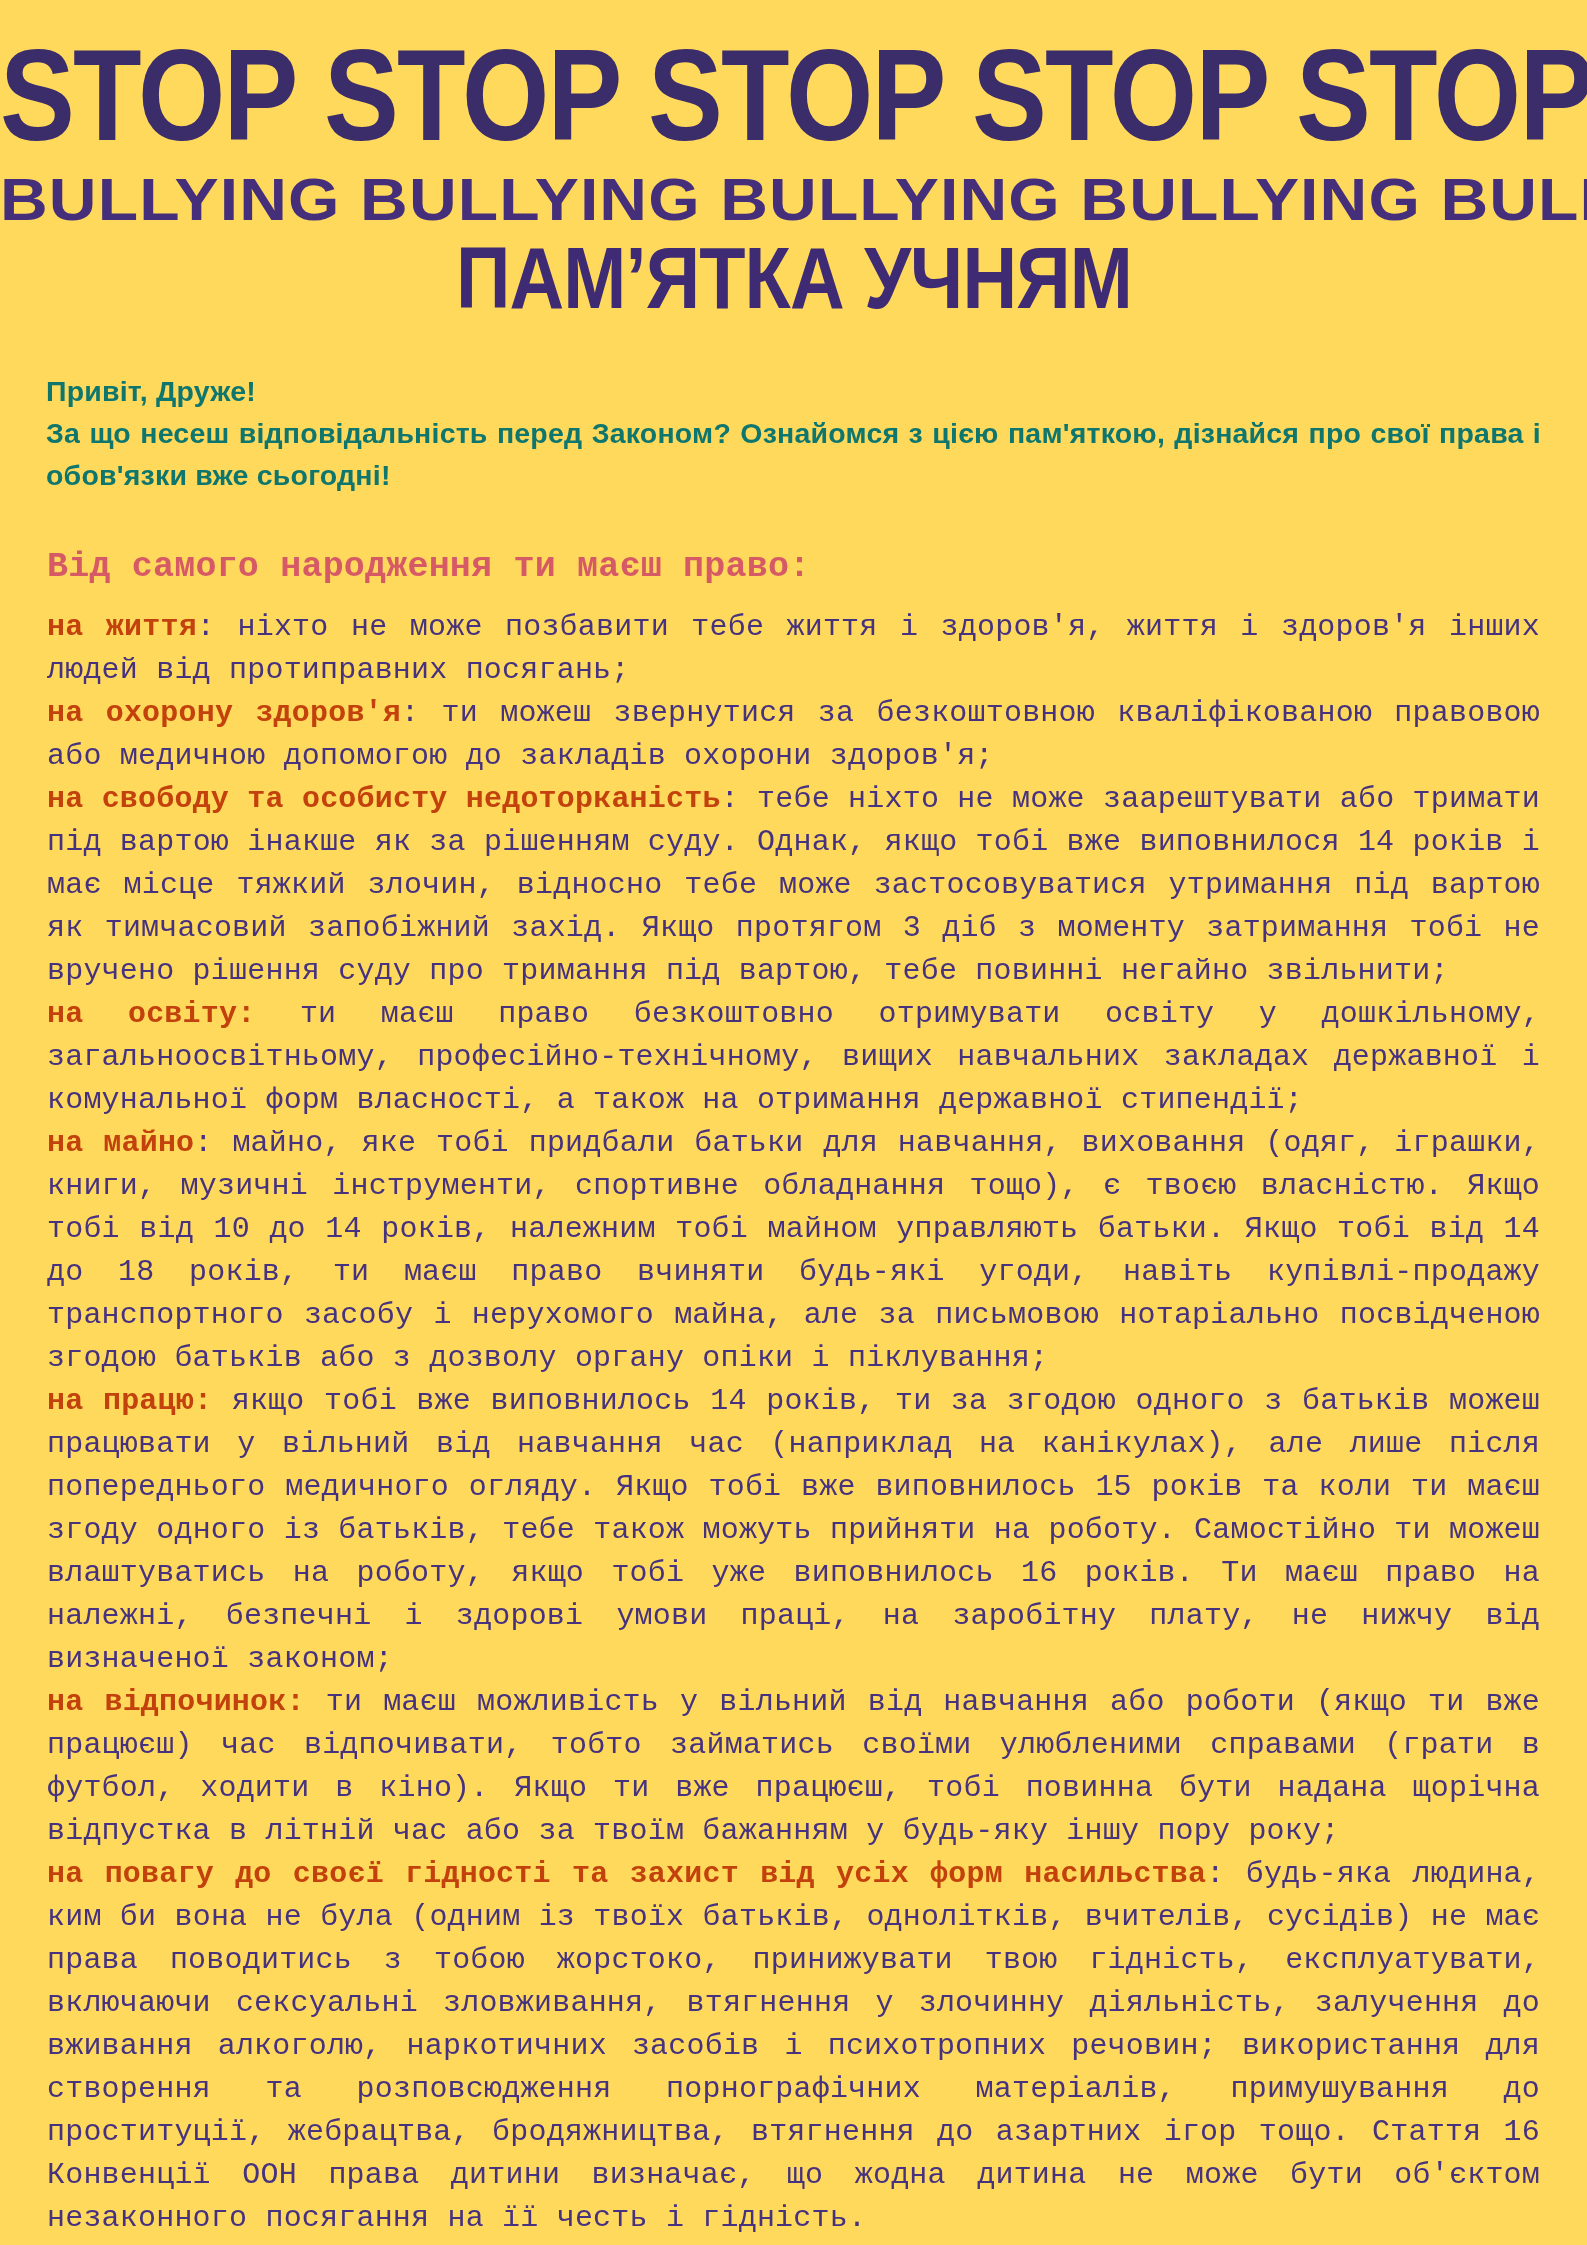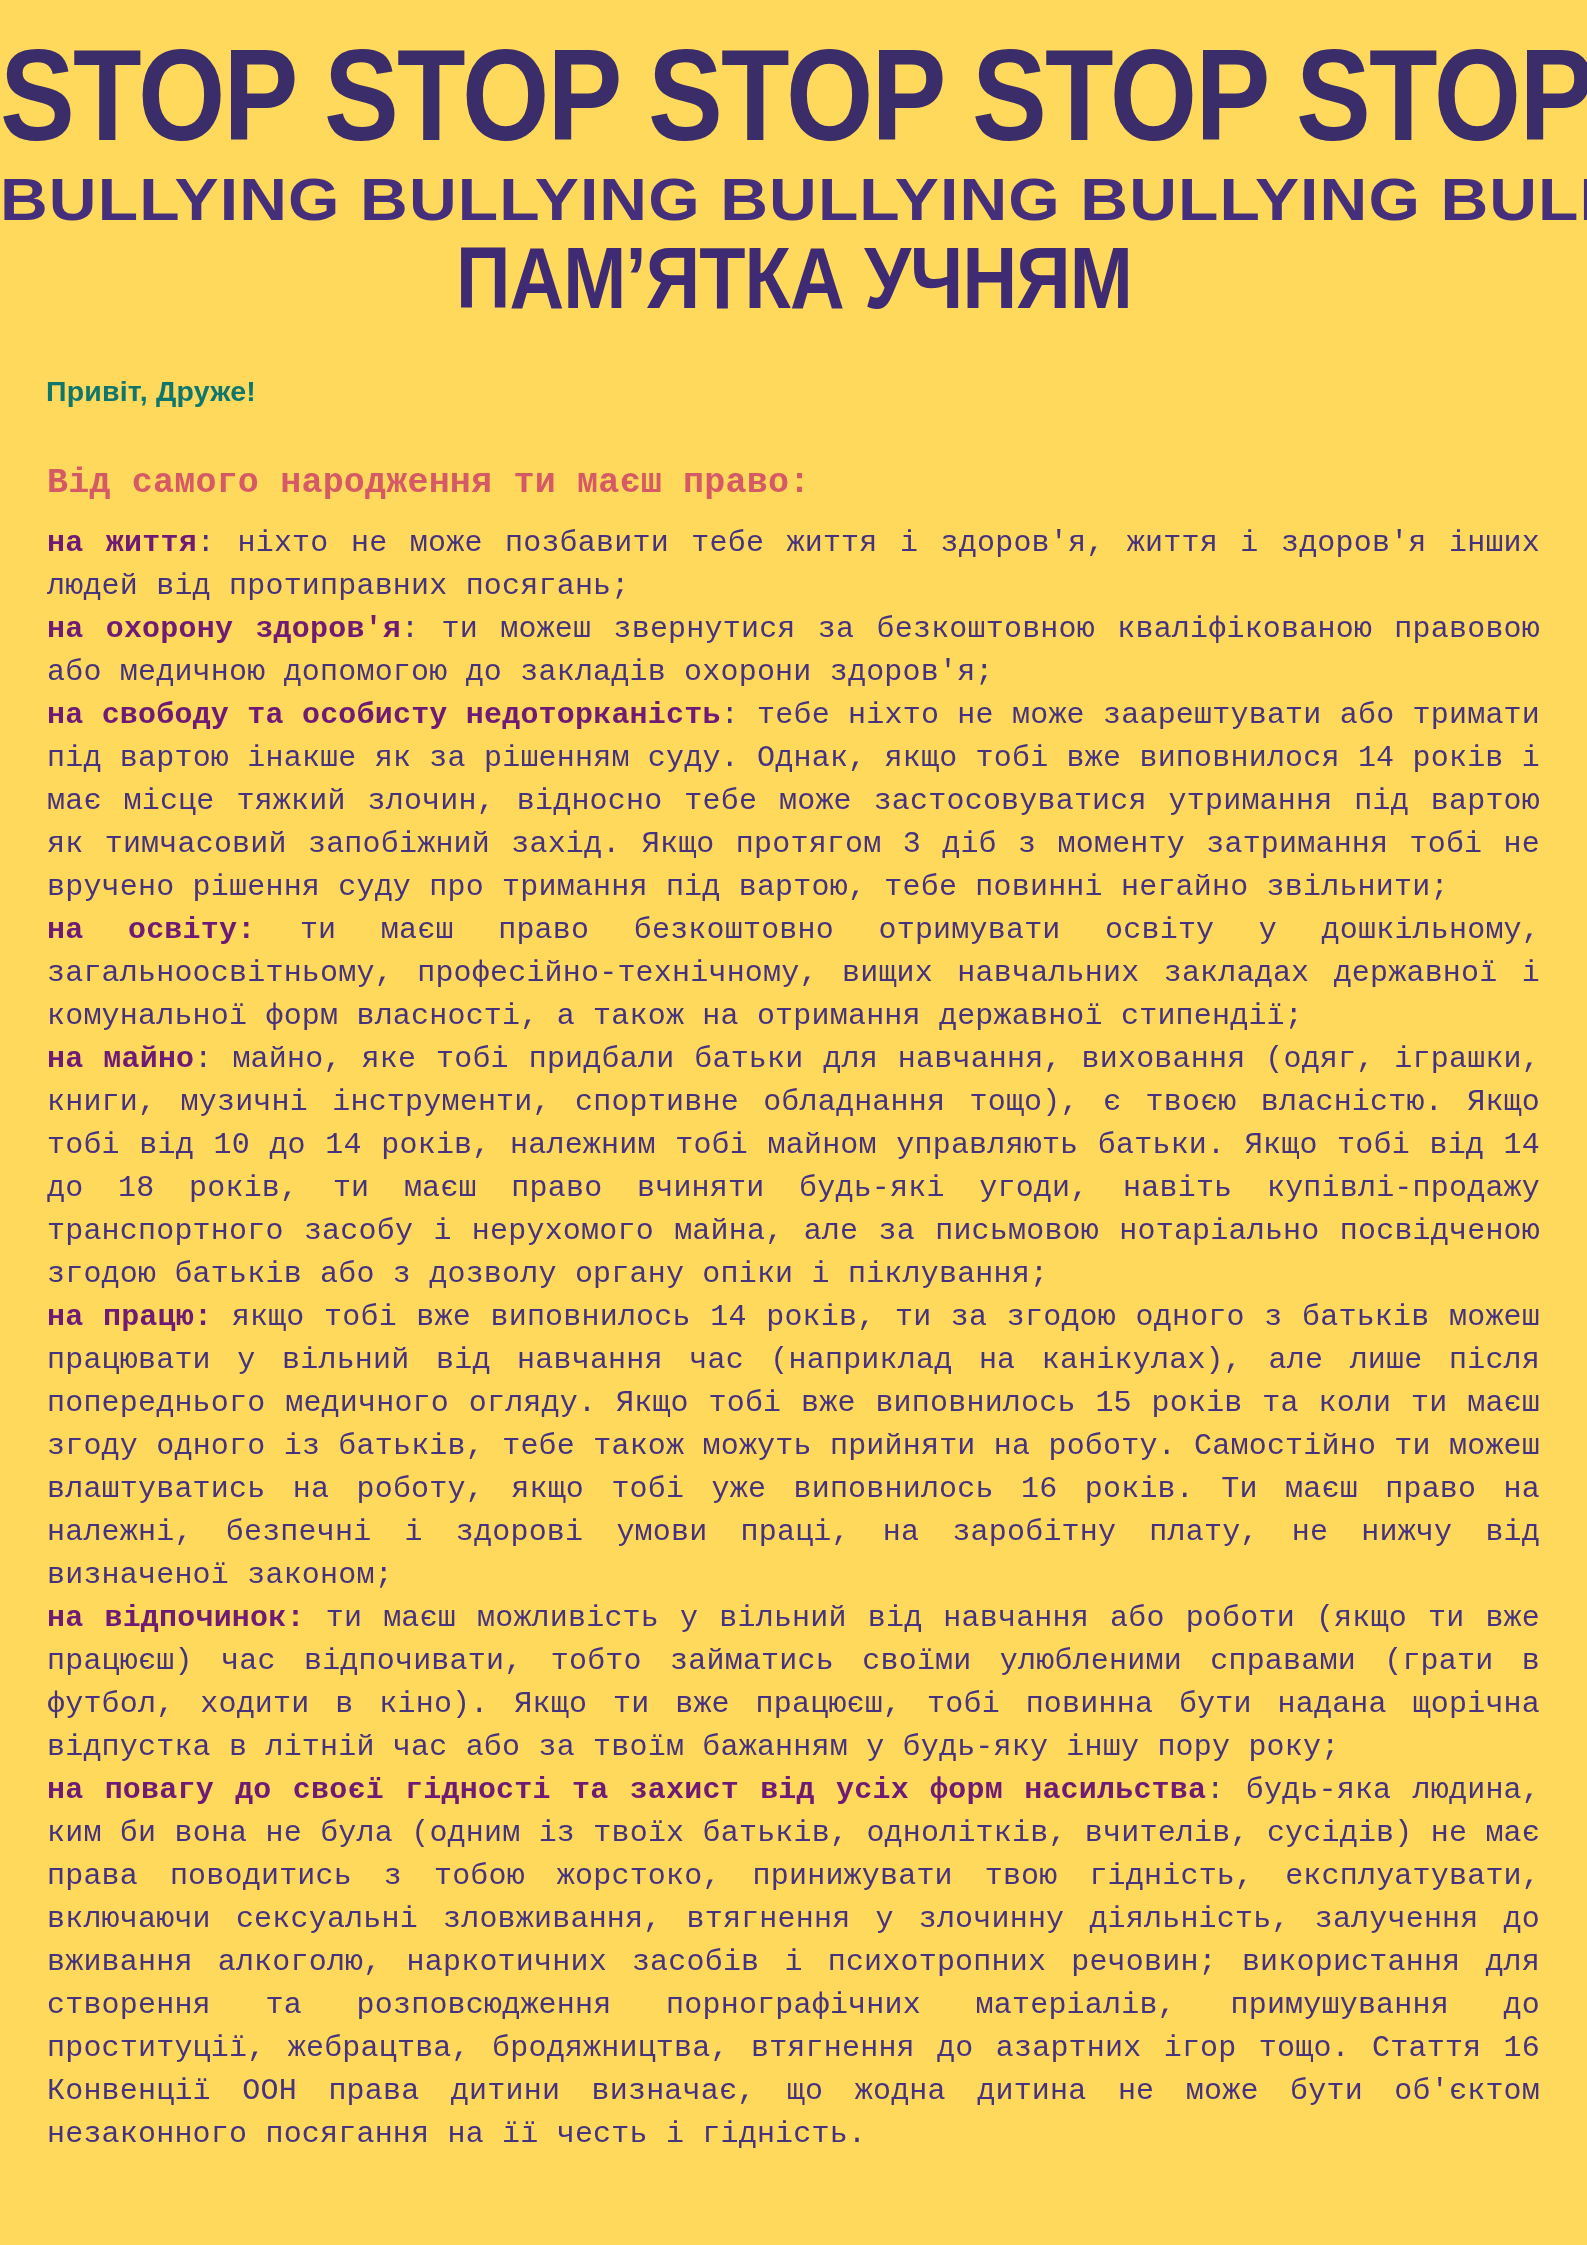--- a/index.html
+++ b/index.html
@@ -88,40 +88,41 @@
   }
   .right-item {
     margin: 0;
     font-size: 30px;
     line-height: 43px;
     letter-spacing: 0.2px;
     color: #46327E;
     text-align: justify;
   }
   .right-item b {
-    color: #701a75;
+    color: #c2410c;
   }
 </style>
 </head>
 <body>
 
 <header>
   <div class="stop-line">
     <span class="scaler">STOP STOP STOP STOP STOP</span>
   </div>
   <div class="bullying-line">
     <span class="scaler">BULLYING BULLYING BULLYING BULLYING BULLYING</span>
   </div>
   <div class="title-row">
     <h1 class="poster-title" style="margin:0;">ПАМ’ЯТКА УЧНЯМ</h1>
   </div>
 </header>
 
 <section class="intro">
   <div>Привіт, Друже!</div>
+  <div class="wrap-line">За що несеш відповідальність перед Законом? Ознайомся з цією пам'яткою, дізнайся про свої права і обов'язки вже сьогодні!</div>
 </section>
 
 <section class="rights">
   <h2 class="rights-heading">Від самого народження ти маєш право:</h2>
 
   <p class="right-item"><b>на життя</b><span>: ніхто не може позбавити тебе життя і здоров'я, життя і здоров'я інших людей від протиправних посягань;</span></p>
 
   <p class="right-item"><b>на охорону здоров'я</b><span>: ти можеш звернутися за безкоштовною кваліфікованою правовою або медичною допомогою до закладів охорони здоров'я;</span></p>
 
   <p class="right-item"><b>на свободу та особисту недоторканість</b><span>: тебе ніхто не може заарештувати або тримати під вартою інакше як за рішенням суду. Однак, якщо тобі вже виповнилося 14 років і має місце тяжкий злочин, відносно тебе може застосовуватися утримання під вартою як тимчасовий запобіжний захід. Якщо протягом 3 діб з моменту затримання тобі не вручено рішення суду про тримання під вартою, тебе повинні негайно звільнити;</span></p>

